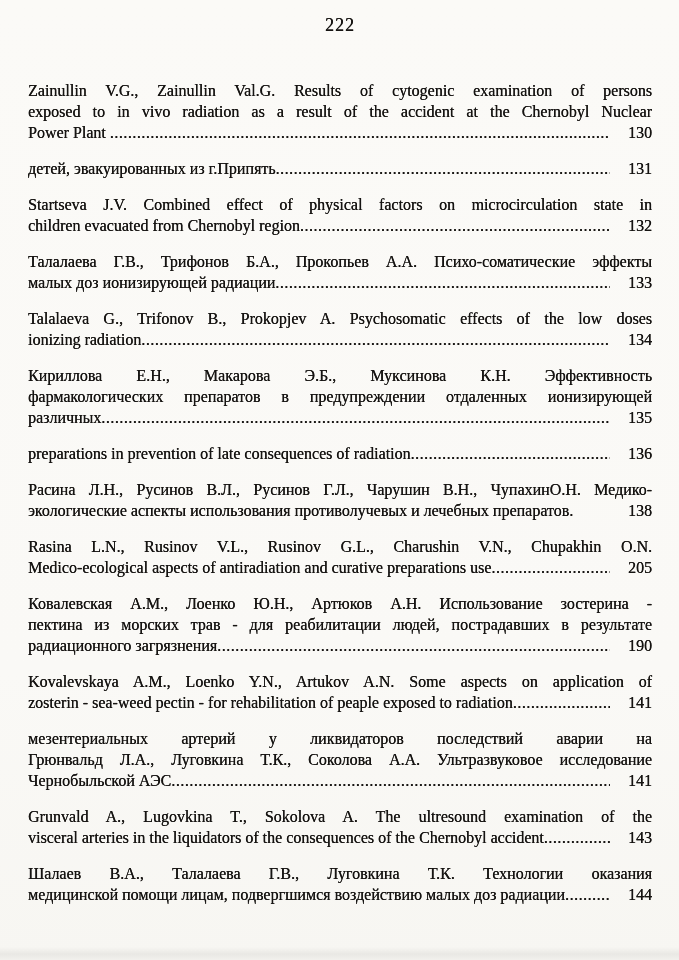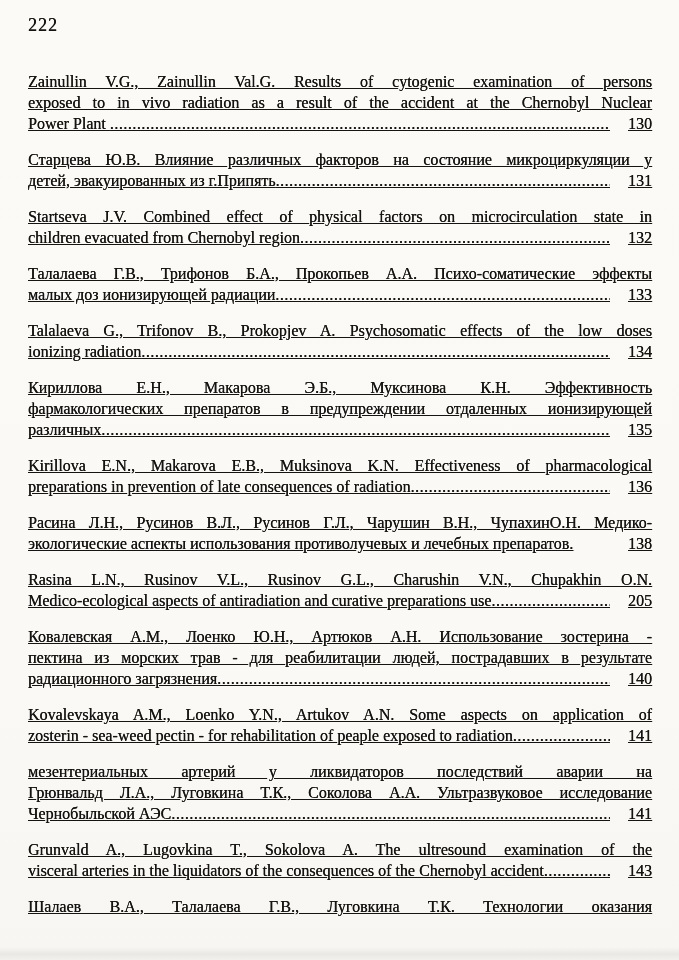--- a/index.html
+++ b/index.html
@@ -29,30 +29,29 @@
     position: absolute;
     left: 0; right: 0; bottom: 0;
     height: 13px;
     background: linear-gradient(to bottom,
       rgba(110,108,102,0) 0%,
       rgba(110,108,102,0.10) 55%,
       rgba(110,108,102,0.04) 100%);
     pointer-events: none;
   }
   .page-header {
-    text-align: left;
+    text-align: center;
     font-size: 18px;
     line-height: 22px;
     letter-spacing: 1px;
-    margin-bottom: 35px;
+    margin-bottom: 44px;
     text-shadow: 0.2px 0 0 currentColor;
   }
   .toc {
     font-size: 16px;
-    text-decoration: underline;
   }
   .entry {
     margin-bottom: 15px;
     line-height: 21px;
     text-shadow: 0.2px 0 0 currentColor;
   }
   .entry:last-child { margin-bottom: 4px; }
   .line {
     text-align: justify;
     text-align-last: justify;
@@ -93,21 +92,20 @@
       <div class="entry">
         <div class="line">Zainullin V.G., Zainullin Val.G. Results of cytogenic examination of persons</div>
         <div class="line">exposed to in vivo radiation as a result of the accident at the Chernobyl Nuclear</div>
         <div class="lastline">
           <span class="txt">Power Plant </span>
           <span class="dots"></span>
           <span class="pg">130</span>
         </div>
       </div>
       <div class="entry">
-        <div class="line">Старцева Ю.В. Влияние различных факторов на состояние микроциркуляции у</div>
         <div class="lastline">
           <span class="txt">детей, эвакуированных из г.Припять</span>
           <span class="dots"></span>
           <span class="pg">131</span>
         </div>
       </div>
       <div class="entry">
         <div class="line">Startseva J.V. Combined effect of physical factors on microcirculation state in</div>
         <div class="lastline">
           <span class="txt">children evacuated from Chernobyl region</span>
@@ -134,21 +132,20 @@
       <div class="entry">
         <div class="line">Кириллова Е.Н., Макарова Э.Б., Муксинова К.Н. Эффективность</div>
         <div class="line">фармакологических препаратов в предупреждении отдаленных ионизирующей</div>
         <div class="lastline">
           <span class="txt">различных</span>
           <span class="dots"></span>
           <span class="pg">135</span>
         </div>
       </div>
       <div class="entry">
-        <div class="line">Kirillova E.N., Makarova E.B., Muksinova K.N. Effectiveness of pharmacological</div>
         <div class="lastline">
           <span class="txt">preparations in prevention of late consequences of radiation</span>
           <span class="dots"></span>
           <span class="pg">136</span>
         </div>
       </div>
       <div class="entry">
         <div class="line">Расина Л.Н., Русинов В.Л., Русинов Г.Л., Чарушин В.Н., ЧупахинО.Н. Медико-</div>
         <div class="lastline">
           <span class="txt">экологические аспекты использования противолучевых и лечебных препаратов.</span>
@@ -163,21 +160,21 @@
           <span class="dots"></span>
           <span class="pg">205</span>
         </div>
       </div>
       <div class="entry">
         <div class="line">Ковалевская А.М., Лоенко Ю.Н., Артюков А.Н. Использование зостерина -</div>
         <div class="line">пектина из морских трав - для реабилитации людей, пострадавших в результате</div>
         <div class="lastline">
           <span class="txt">радиационного загрязнения</span>
           <span class="dots"></span>
-          <span class="pg">140</span>
+          <span class="pg">190</span>
         </div>
       </div>
       <div class="entry">
         <div class="line">Kovalevskaya A.M., Loenko Y.N., Artukov A.N. Some aspects on application of</div>
         <div class="lastline">
           <span class="txt">zosterin - sea-weed pectin - for rehabilitation of peaple exposed to radiation</span>
           <span class="dots"></span>
           <span class="pg">141</span>
         </div>
       </div>
@@ -193,15 +190,20 @@
       <div class="entry">
         <div class="line">Grunvald A., Lugovkina T., Sokolova A. The ultresound examination of the</div>
         <div class="lastline">
           <span class="txt">visceral arteries in the liquidators of the consequences of the Chernobyl accident</span>
           <span class="dots"></span>
           <span class="pg">143</span>
         </div>
       </div>
       <div class="entry">
         <div class="line">Шалаев В.А., Талалаева Г.В., Луговкина Т.К. Технологии оказания</div>
+        <div class="lastline">
+          <span class="txt">медицинской помощи лицам, подвергшимся воздействию малых доз радиации</span>
+          <span class="dots"></span>
+          <span class="pg">144</span>
+        </div>
       </div>
     </div>
 </div>
 
 </body></html>

